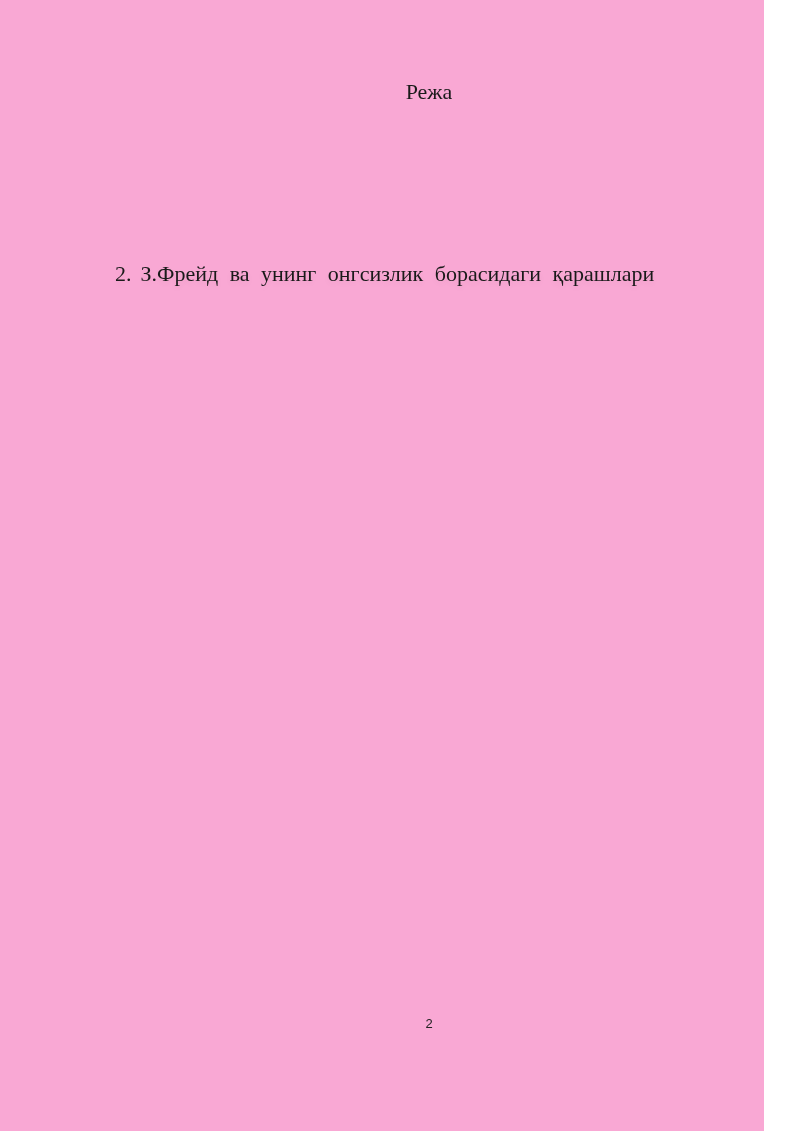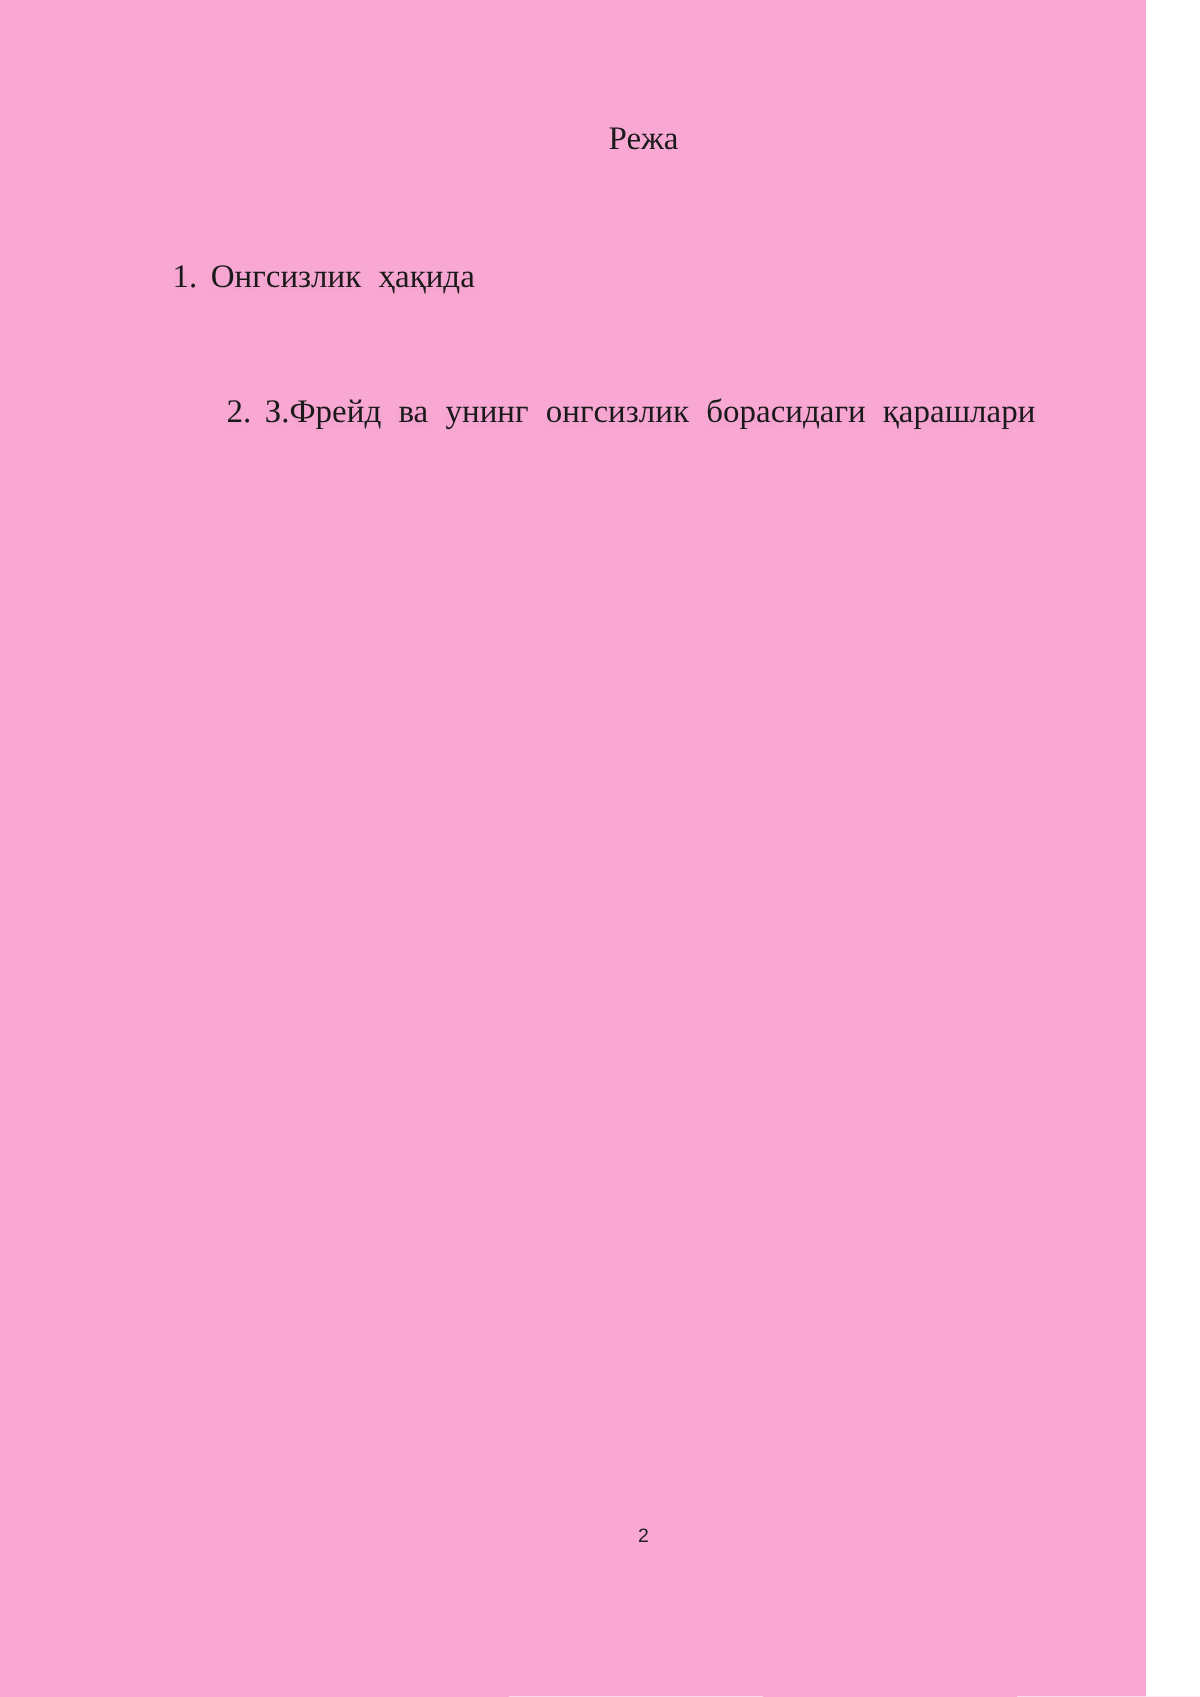--- a/index.html
+++ b/index.html
@@ -33,21 +33,21 @@
     }
     .item {
       position: absolute;
       left: 115px;
       font-size: 22px;
       line-height: 31px;
       word-spacing: 6px;
       text-shadow: 0 3px 6px rgba(0,0,0,0.06);
     }
     .item-1 { top: 168px; }
-    .item-2 { top: 258px; margin-left: 36px; }
+    .item-2 { top: 258px; }
     .item-3 { top: 349px; width: 560px; }
     .num {
       display: inline-block;
       margin-right: 9px;
     }
     .page-number {
       position: absolute;
       left: 0;
       width: 858px;
       top: 1016px;
@@ -57,23 +57,20 @@
       line-height: 16px;
       color: #222;
     }
   </style>
 </head>
 <body>
 
 <div class="page">
   <div class="title">Режа</div>
 
-  <div class="item item-1">
-    <span class="num">1.</span><span>Онгсизлик  ҳақида</span>
-  </div>
 
   <div class="item item-2">
     <span class="num">2.</span><span>З.Фрейд  ва  унинг  онгсизлик  борасидаги  қарашлари</span>
   </div>
 
 
   <div class="page-number">2</div>
 </div>
 
 </body></html>

